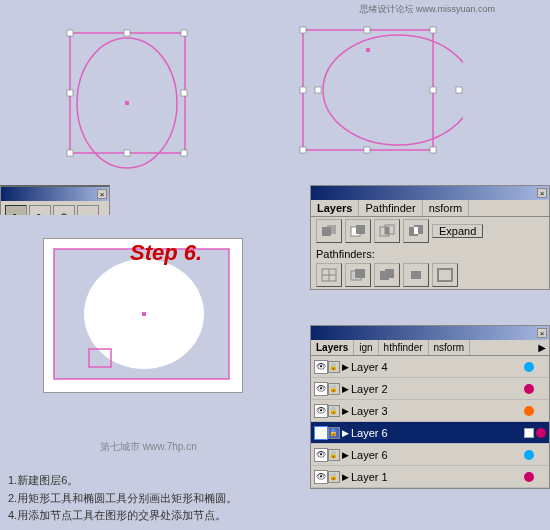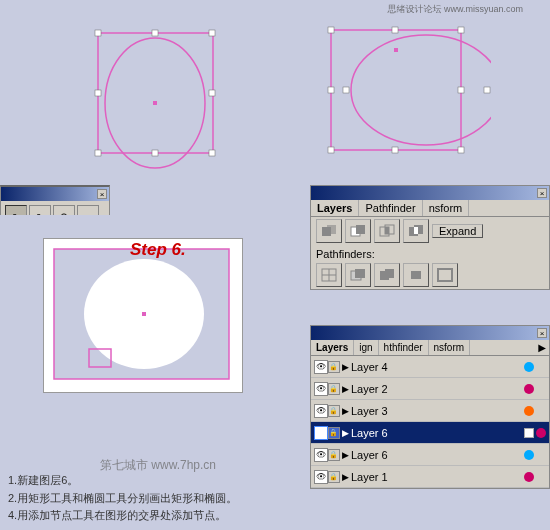--- a/index.html
+++ b/index.html
@@ -13,21 +13,20 @@
       position: relative;
     }
 
     
     .top-section {
       display: flex;
       width: 500px;
       height: 185px;
       background: #c8cce0;
       position: relative;
-      margin-left: 28px;
     }
 
     .preview-box {
       flex: 1;
       display: flex;
       align-items: center;
       justify-content: center;
       position: relative;
     }
 
@@ -131,32 +130,32 @@
       background: white;
       position: relative;
       border: 1px solid #999;
     }
 
     
     .step-text {
       position: absolute;
       top: 55px;
       left: 130px;
-      font-size: 17px;
+      font-size: 22px;
       font-weight: bold;
       color: #cc0000;
       font-style: italic;
     }
 
     
     .watermark {
       position: absolute;
-      bottom: 56px;
+      bottom: 76px;
       left: 100px;
-      font-size: 12px;
+      font-size: 10px;
       color: #666;
       opacity: 0.7;
     }
 
     
     .instructions {
       position: absolute;
       bottom: 0;
       left: 0;
       width: 285px;

